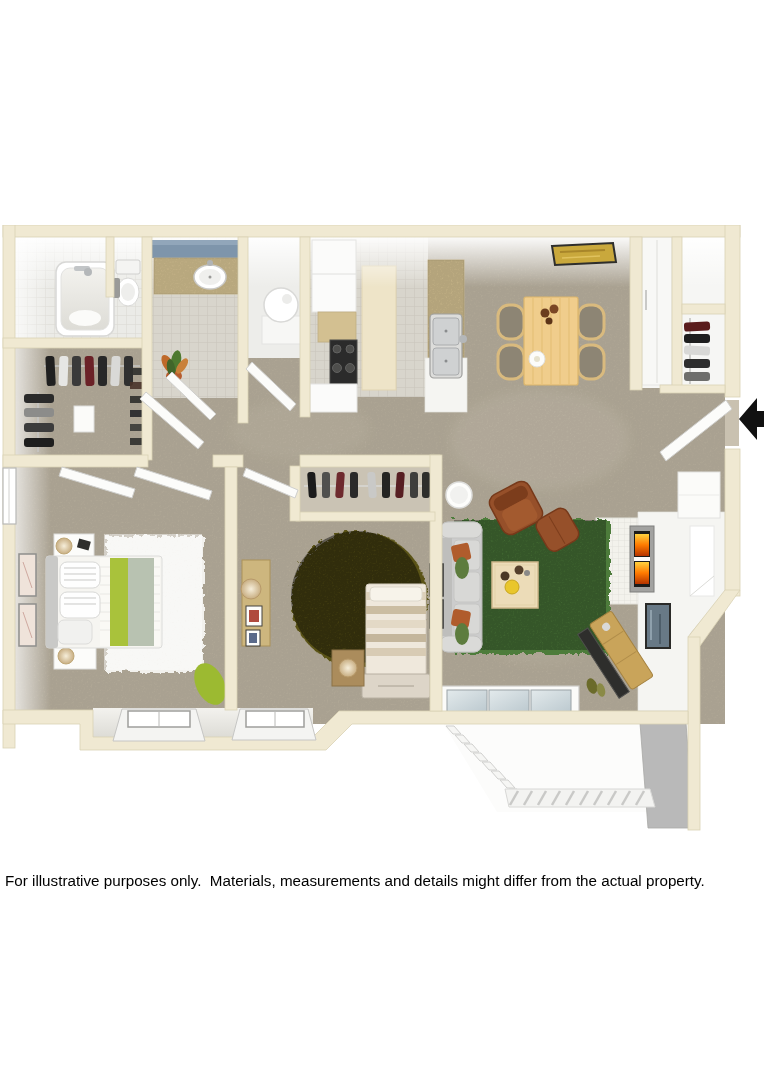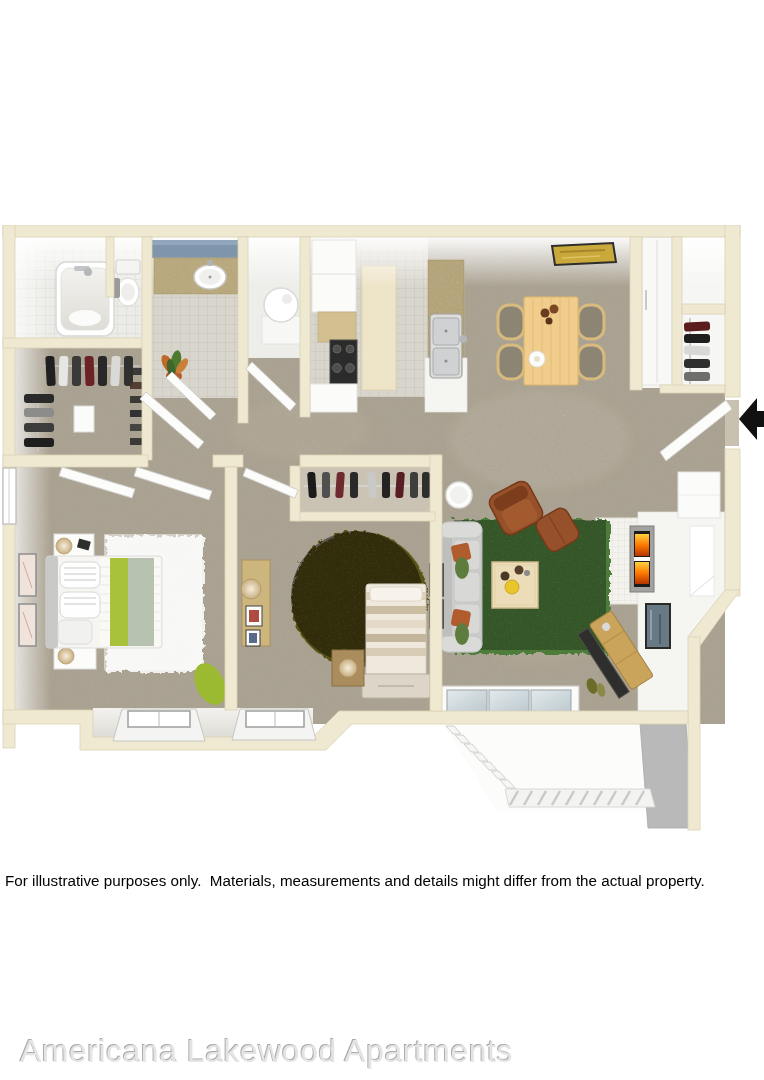--- a/index.html
+++ b/index.html
@@ -497,15 +497,14 @@
     <polygon class="leaf" points="172,372 216,414 210,420 166,378"></polygon>
     <polygon class="leaf" points="252,362 296,404 290,411 246,369"></polygon>
     <polygon class="leaf" points="146,392 204,442 198,449 140,399"></polygon>
     <polygon class="leaf" points="62,467 135,489 132,498 59,476"></polygon>
     <polygon class="leaf" points="137,467 212,491 209,500 134,476"></polygon>
     <polygon class="leaf" points="246,468 298,490 295,498 243,476"></polygon>
   </g>
 </svg>
 
 <div class="disclaimer">For illustrative purposes only.  Materials, measurements and details might differ from the actual property.</div>
-<div class="watermark">Americana Lakewood Apartments</div>
 
 </div>
 
 </body></html>

